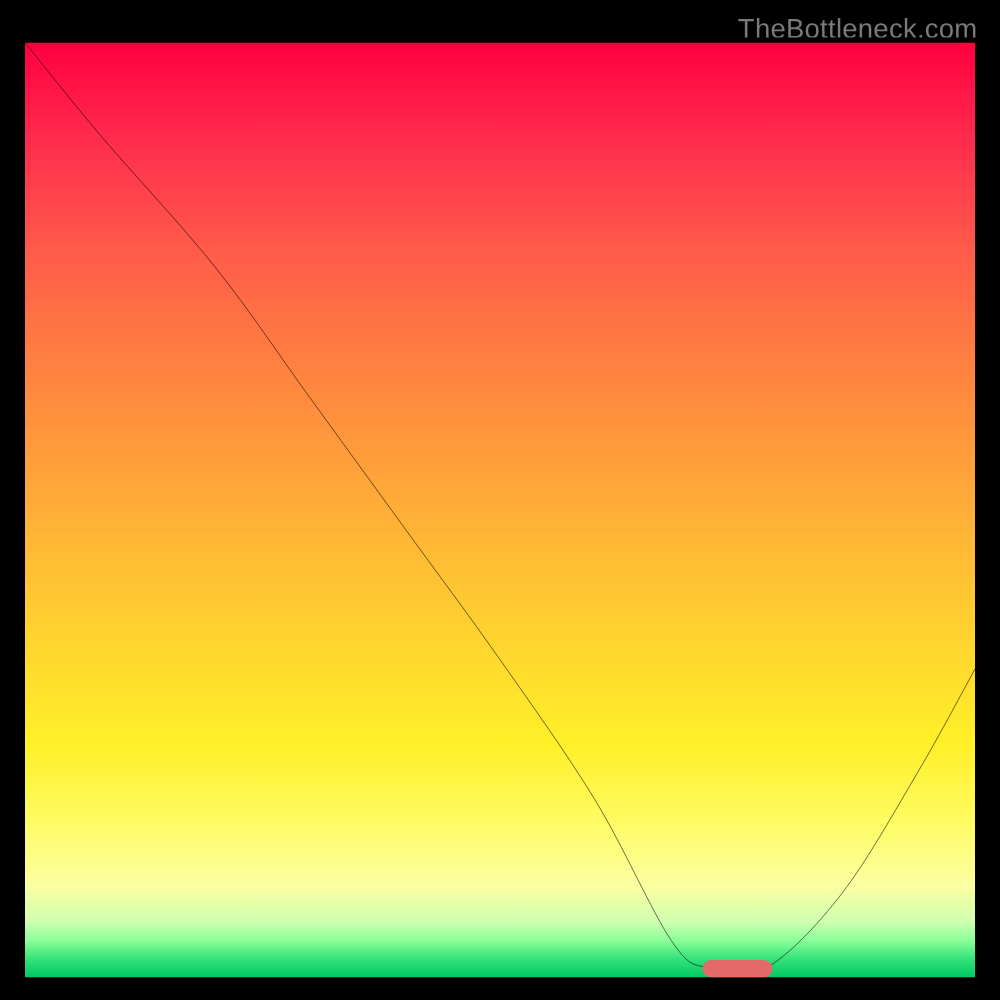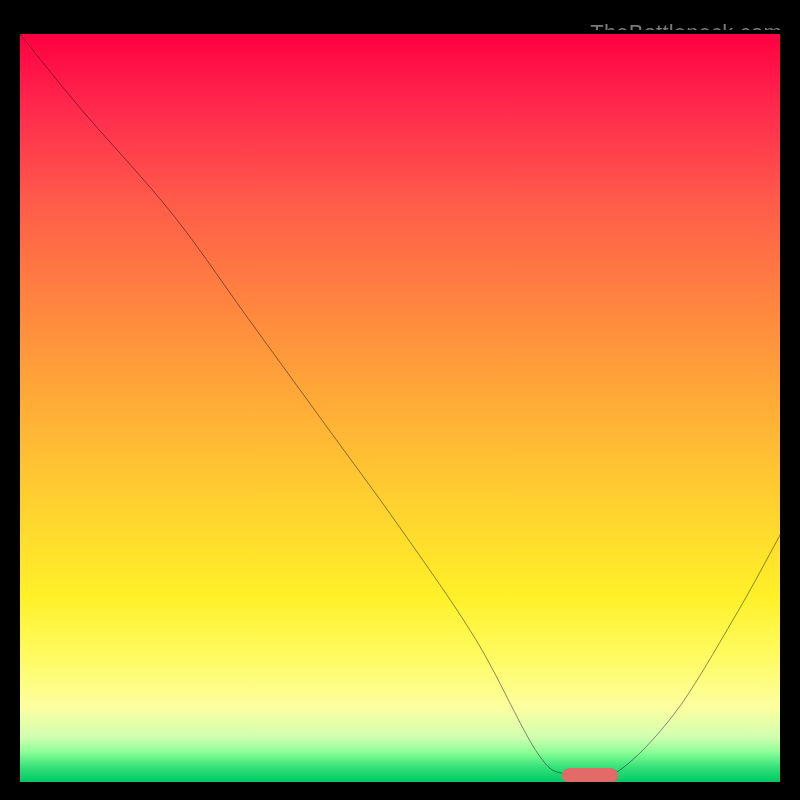--- a/index.html
+++ b/index.html
@@ -50,21 +50,21 @@
   .marker {
     position: absolute;
     width: 56px;
     height: 14px;
     border-radius: 7px;
     background: #e46a6a;
     transform: translate(-50%, -50%);
   }
   .watermark {
     position: absolute;
-    top: 20px;
+    top: 10px;
     right: 18px;
     color: #7a7a7a;
     font-size: 22px;
     letter-spacing: 0.2px;
     font-weight: 500;
   }
 </style>
 </head>
 <body>
 

